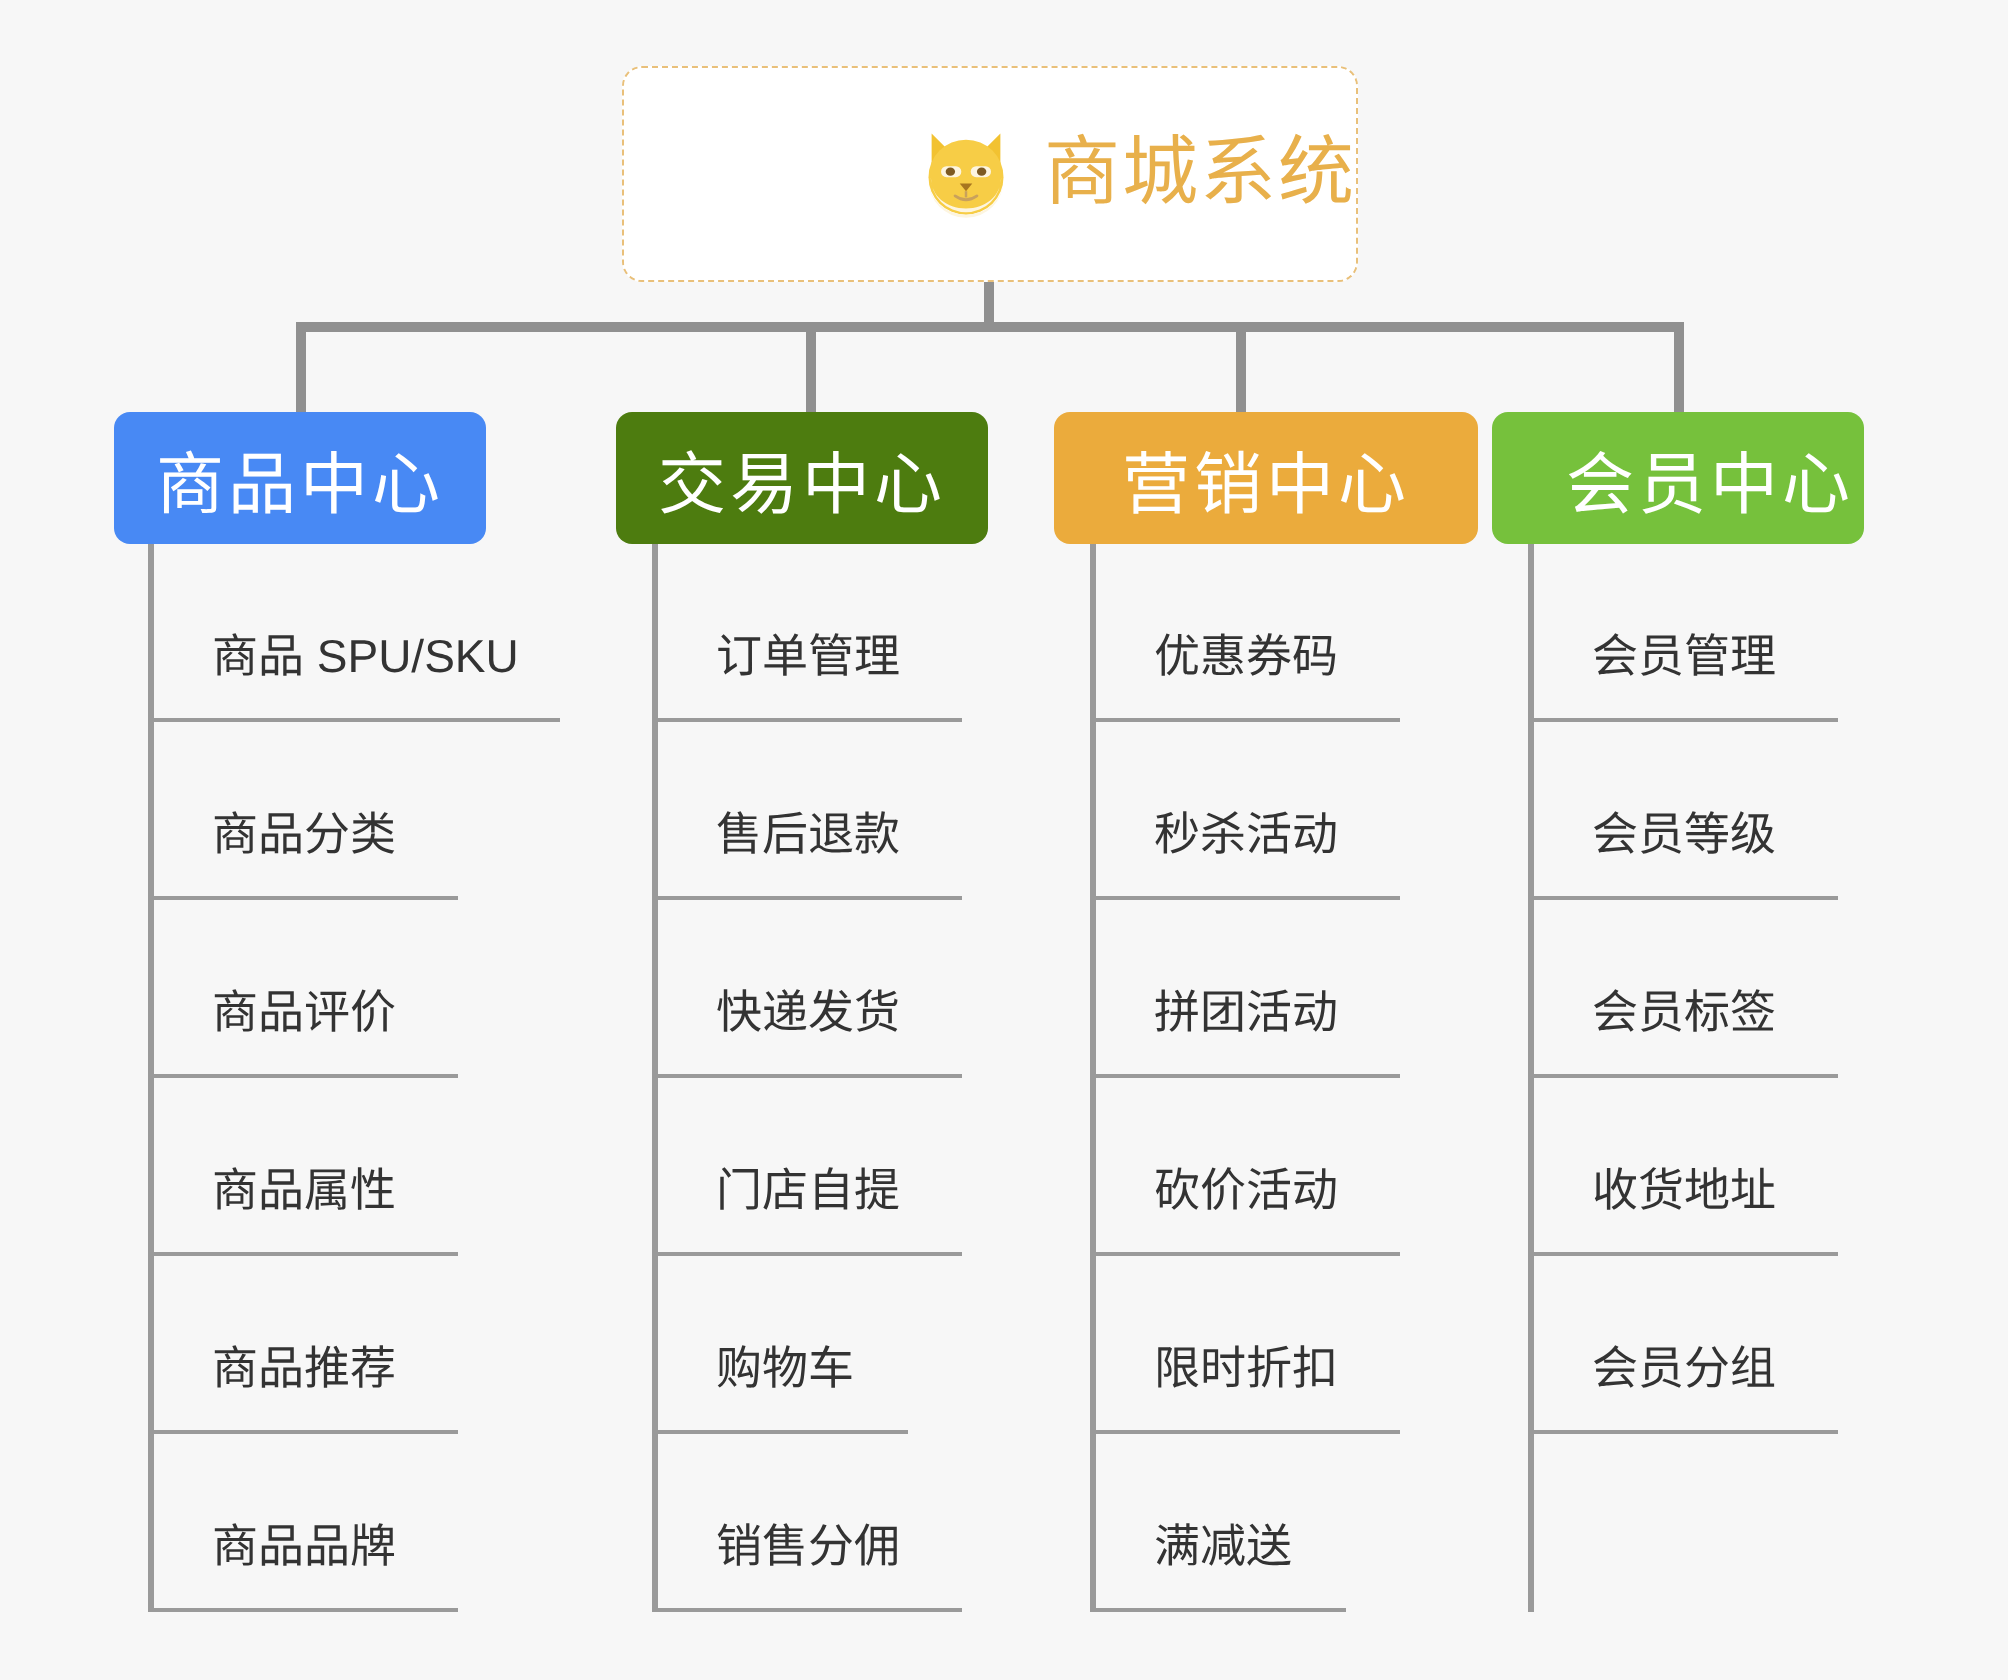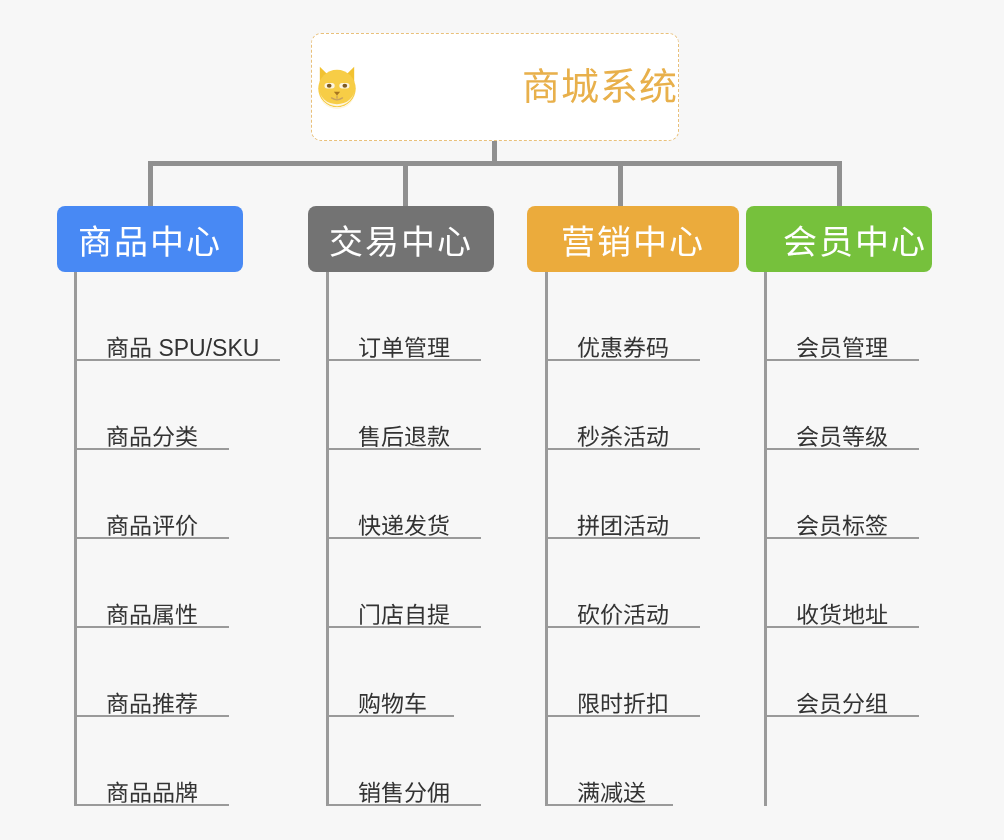--- a/index.html
+++ b/index.html
@@ -27,21 +27,21 @@
     left: 311px;
     top: 33px;
     width: 368px;
     height: 108px;
     box-sizing: border-box;
     background: #ffffff;
     border: 1px dashed #e9c07a;
     border-radius: 10px;
     display: flex;
     align-items: center;
-    justify-content: space-between;
+    justify-content: flex-end;
     gap: 14px;
   }
   .root-title {
     font-size: 38px;
     color: #e8b04b;
     line-height: 1;
     letter-spacing: 1px;
     white-space: nowrap;
   }
   .dog-icon {
@@ -108,21 +108,21 @@
     position: relative;
     height: 89px;
     box-sizing: border-box;
     display: flex;
     align-items: flex-end;
   }
   .leaf-label {
     position: relative;
     display: inline-block;
     margin-left: 32px;
-    padding-bottom: 0;
+    padding-bottom: 20px;
     font-size: 23px;
     color: #333333;
     line-height: 1.1;
     white-space: nowrap;
   }
   .leaf-underline {
     position: absolute;
     left: 0;
     bottom: 0;
     height: 2px;
@@ -181,21 +181,21 @@
         <div class="leaf-item">
           <span class="leaf-label">商品推荐</span>
           <div class="leaf-underline" style="width: 155px;"></div>
         </div>
         <div class="leaf-item">
           <span class="leaf-label">商品品牌</span>
           <div class="leaf-underline" style="width: 155px;"></div>
         </div>
       </div>
       <div class="conn conn-drop" style="left: 403px;"></div>
-      <div class="cat-box" style="left: 308px; width: 186px; background: #737373;">
+      <div class="cat-box" style="left: 308px; width: 186px; background: #4d7c0f;">
         <span class="cat-label">交易中心</span>
       </div>
       <div class="leaf-col" style="left: 326px;">
         <div class="leaf-spine" style="height: 534px;"></div>
         <div class="leaf-item">
           <span class="leaf-label">订单管理</span>
           <div class="leaf-underline" style="width: 155px;"></div>
         </div>
         <div class="leaf-item">
           <span class="leaf-label">售后退款</span>

